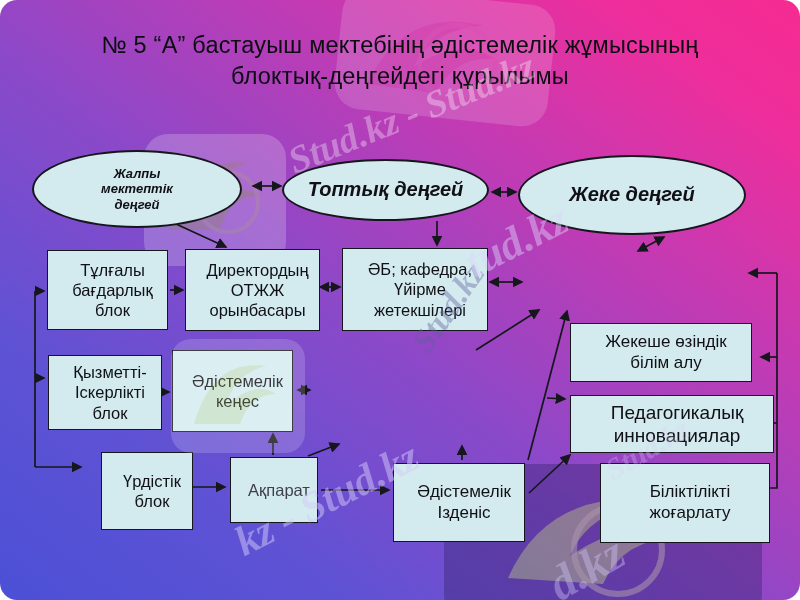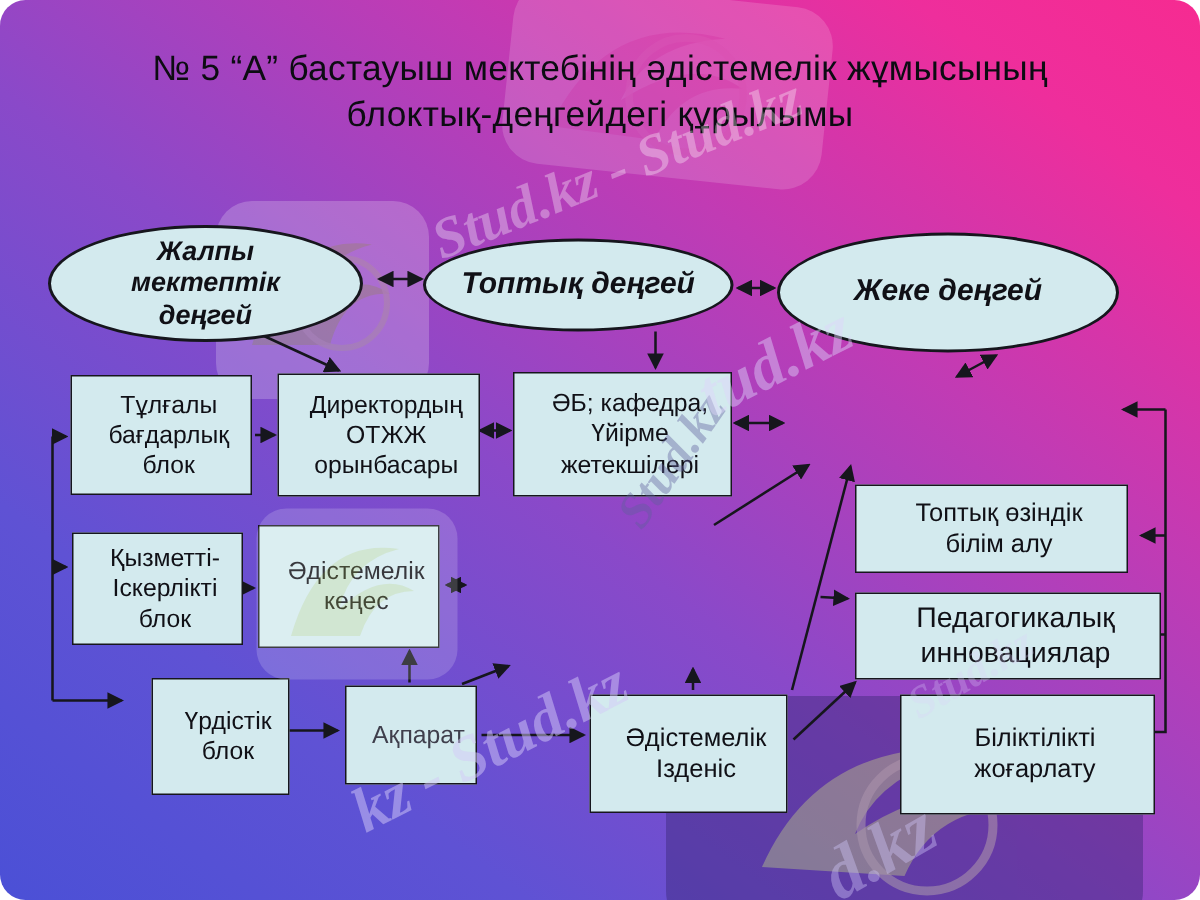--- a/index.html
+++ b/index.html
@@ -12,21 +12,21 @@
   .title{
     position:absolute;left:0;top:30px;width:800px;text-align:center;
     font-size:23.5px;line-height:1.32;color:#0c0c12;letter-spacing:.2px;
     white-space:pre-line;z-index:5;
   }
   .shape{
     position:absolute;background:#d3eaee;border:2px solid #16161d;
     display:flex;align-items:center;justify-content:center;text-align:center;
     color:#101016;white-space:pre-line;z-index:3;box-sizing:border-box;
   }
-  .ellipse{border-radius:50%;font-weight:bold;font-style:italic;font-size:18px;line-height:1.18;}
+  .ellipse{border-radius:50%;font-weight:bold;font-style:italic;font-size:13px;line-height:1.18;}
   .box{font-size:16.5px;line-height:1.22;border-width:1.5px;padding-left:10px;}
   #connectors{position:absolute;left:0;top:0;z-index:2;pointer-events:none;}
   .logo{position:absolute;pointer-events:none;}
   .wm{
     position:absolute;z-index:6;pointer-events:none;
     font-family:"Liberation Serif",serif;font-weight:bold;font-style:italic;
     white-space:nowrap;transform-origin:left center;
   }
 </style>
 </head>
@@ -115,21 +115,21 @@
 орынбасары</div>
   <div class="shape box" style="left:342px;top:248px;width:146px;height:83px;">ӘБ; кафедра,
 Үйірме
 жетекшілері</div>
 
   <div class="shape box" style="left:48px;top:355px;width:114px;height:75px;">Қызметті-
 Іскерлікті
 блок</div>
   <div class="shape box" style="left:172px;top:350px;width:121px;height:82px;">Әдістемелік
 кеңес</div>
-  <div class="shape box" style="left:570px;top:323px;width:182px;height:59px;font-size:17px;">Топтық өзіндік
+  <div class="shape box" style="left:570px;top:323px;width:182px;height:59px;font-size:17px;">Жекеше өзіндік
 білім алу</div>
   <div class="shape box" style="left:570px;top:395px;width:204px;height:58px;font-size:19px;">Педагогикалық
 инновациялар</div>
 
   <div class="shape box" style="left:85px;top:452px;width:92px;height:78px;margin-left:16px;">Үрдістік
 блок</div>
   <div class="shape box" style="left:230px;top:457px;width:88px;height:66px;color:#3f3f4c;">Ақпарат</div>
   <div class="shape box" style="left:393px;top:463px;width:132px;height:79px;font-size:17px;">Әдістемелік
 Ізденіс</div>
   <div class="shape box" style="left:570px;top:463px;width:170px;height:80px;font-size:17px;margin-left:30px;">Біліктілікті

